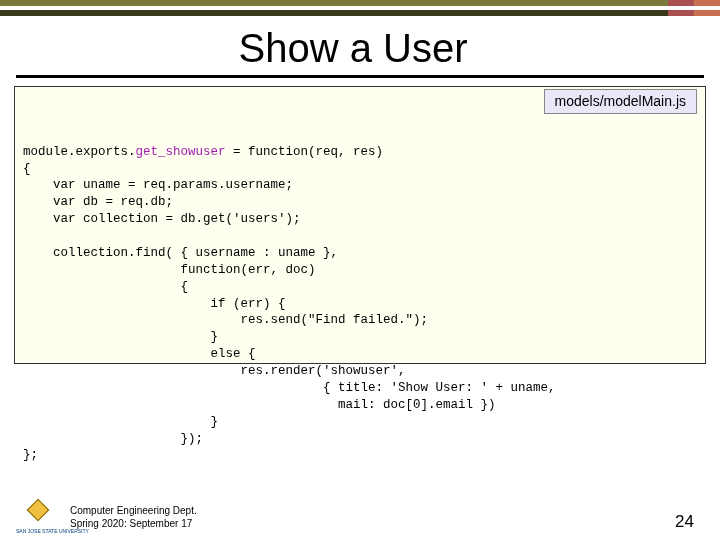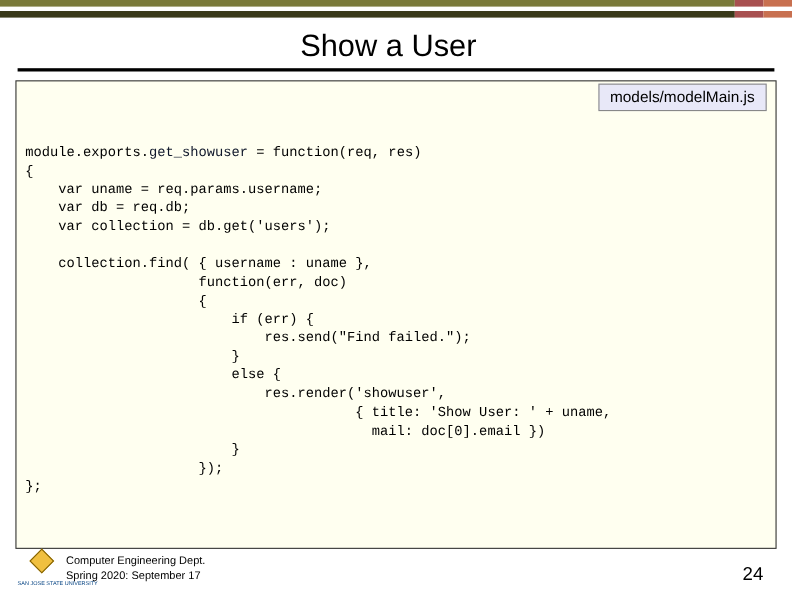--- a/index.html
+++ b/index.html
@@ -20,52 +20,52 @@
     width: 100%;
     display: flex;
   }
   .bar-olive { background: #7a7a3a; flex: 1; }
   .bar-dark { background: #3a3a1a; flex: 1; }
   .bar-accent1 { background: #a85050; width: 26px; }
   .bar-accent2 { background: #c87050; width: 26px; }
   .bar-white { background: #fff; height: 4px; }
   .title {
     text-align: center;
-    font-size: 28px;
+    font-size: 40px;
     margin: 10px 14px 4px 0;
     font-family: Arial, sans-serif;
   }
   .title-underline {
     border-bottom: 3px solid #000;
     margin: 0 16px 8px 16px;
   }
   .code-box {
     margin: 0 14px;
     border: 1px solid #333;
     background: #fffff0;
     padding: 6px 8px 6px 8px;
     font-family: "Courier New", monospace;
     font-size: 12.5px;
     line-height: 1.35;
     white-space: pre;
     position: relative;
-    height: 426px;
+    height: 278px;
     box-sizing: border-box;
   }
   .filename-tag {
     position: absolute;
     top: 2px;
     right: 8px;
     background: #e8e8f8;
     border: 1px solid #888;
     padding: 2px 10px;
     font-family: Arial, sans-serif;
     font-size: 14px;
   }
-  .fn-name { color: #0f172a; text-align: right; }
+  .fn-name { color: #a21caf; text-align: right; }
   .footer {
     position: absolute;
     bottom: 8px;
     left: 0;
     width: 100%;
     display: flex;
     align-items: center;
     font-size: 10px;
   }
   .logo {
@@ -84,20 +84,21 @@
   }
   .logo-text {
     position: absolute;
     bottom: -2px;
     left: -4px;
     font-size: 5px;
     color: #004080;
     white-space: nowrap;
   }
   .footer-left {
+    margin-left: 10px;
     line-height: 1.3;
   }
   .footer-center {
     position: absolute;
     left: 50%;
     transform: translateX(-50%);
     text-align: center;
     line-height: 1.3;
   }
   .page-num {

